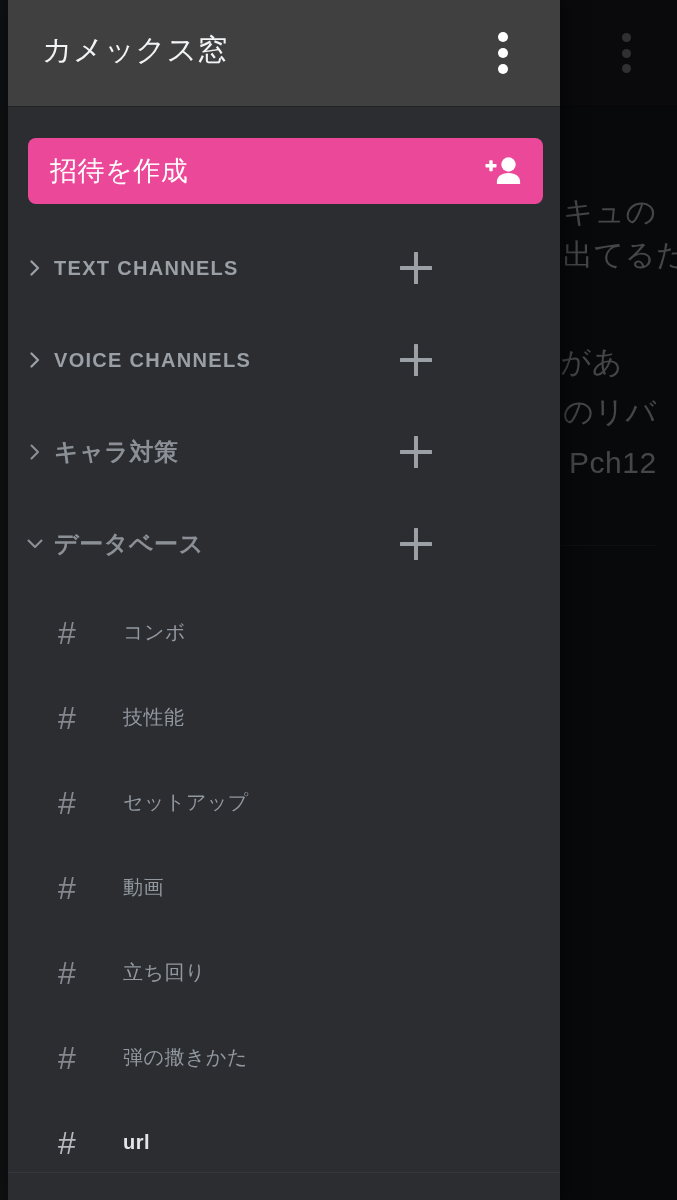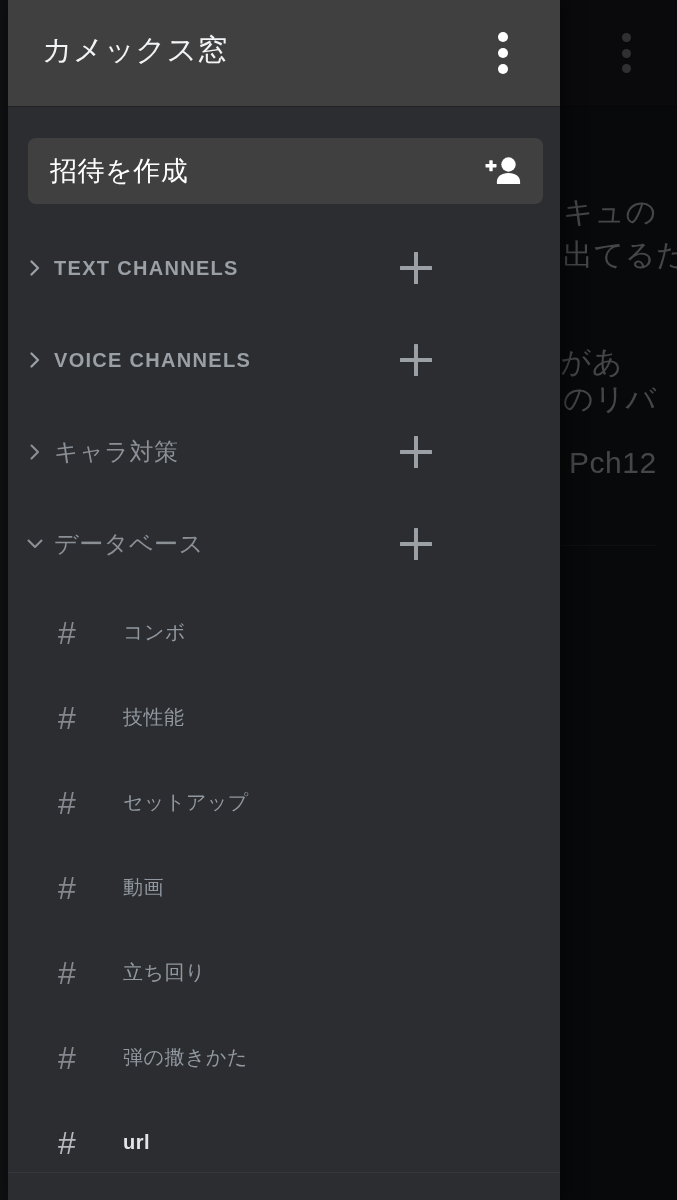--- a/index.html
+++ b/index.html
@@ -128,21 +128,21 @@
     background: #ffffff;
   }
 
   
   .invite-btn {
     position: absolute;
     left: 20px;
     top: 138px;
     width: 515px;
     height: 66px;
-    background: #404040;
+    background: #ec4899;
     border-radius: 8px;
     display: flex;
     align-items: center;
     cursor: pointer;
     box-sizing: border-box;
   }
   .invite-label {
     margin-left: 22px;
     font-size: 27px;
     color: #ffffff;
@@ -184,21 +184,21 @@
     white-space: nowrap;
   }
   .cat-label.caps {
     font-size: 20px;
     font-weight: bold;
     letter-spacing: 1.3px;
     color: #9ba0a6;
   }
   .cat-label.jp {
     font-size: 24px;
-    font-weight: 400;
+    font-weight: 700;
     letter-spacing: 0.6px;
     color: #8b9096;
   }
   .cat-plus {
     position: absolute;
     right: 24px;
     width: 36px; height: 36px;
   }
 
   .channel {
@@ -251,21 +251,21 @@
 
     <div class="bg-kebab">
       <i></i>
         <i></i>
         <i></i>
     </div>
 
     <div class="bg-msg" style="left:563px; top:190px;">キュの</div>
     <div class="bg-msg" style="left:563px; top:233px;">出てるた</div>
     <div class="bg-msg" style="left:530px; top:340px;">答があ</div>
-    <div class="bg-msg" style="left:563px; top:377px;">のリバ</div>
+    <div class="bg-msg" style="left:563px; top:390px;">のリバ</div>
     <div class="bg-msg" style="left:569px; top:441px;">Pch12</div>
 
     <div class="bg-sep" style="left:560px; top:545px; width:96px;"></div>
   </div>
 
   <div class="scrim"></div>
 
   <div class="rail"></div>
 
   <div class="drawer">

